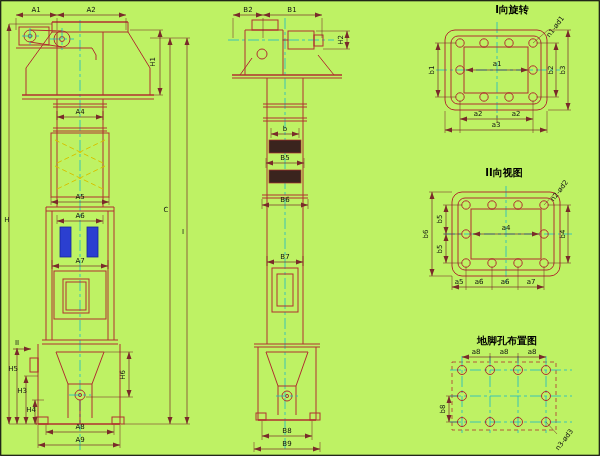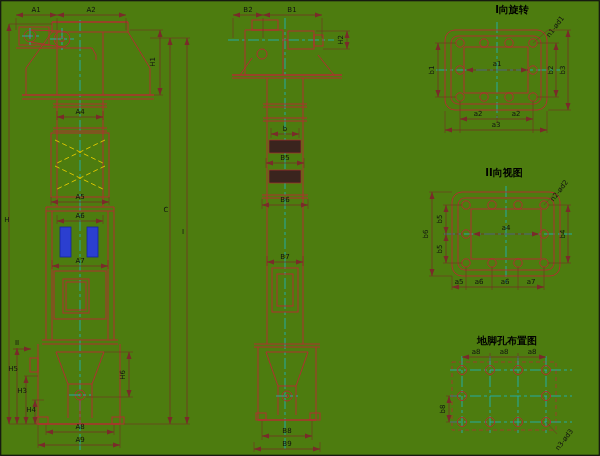--- a/index.html
+++ b/index.html
@@ -1,16 +1,16 @@
 <!DOCTYPE html>
 <html style="--part_line: #b03030; --centerline: #1ab8c8; --dim_line: #7a2a2a; --dim_text: #111111; --aux_yellow: #d6c300; --bucket_blue: #2b3fd0; --dark_fill: #3a241e;"><head>
 <meta charset="utf-8">
 <style>
   html,body{margin:0;padding:0;background:#ffffff;}
-  .sheet{width:600px;height:456px;position:relative;background:#4d7c0f;overflow:hidden;}
+  .sheet{width:600px;height:456px;position:relative;background:#bef264;overflow:hidden;}
   svg{display:block;}
   .frame{stroke:#111;stroke-width:1.2;fill:none;}
   .p {stroke:var(--part_line,#b03030);stroke-width:1;fill:none;}
   .p2{stroke:var(--part_line,#b03030);stroke-width:1.7;fill:none;}
   .cl{stroke:var(--centerline,#1ab8c8);stroke-width:.8;fill:none;stroke-dasharray:11 3 3 3;}
   .dim{stroke:var(--dim_line,#7a2a2a);stroke-width:.7;fill:none;}
   .ext{stroke:var(--dim_line,#7a2a2a);stroke-width:.55;fill:none;}
   .dt{fill:var(--dim_text,#111);font:7px "DejaVu Sans",sans-serif;text-anchor:middle;}
   .ttl{fill:#000;font:700 10px "DejaVu Sans",sans-serif;text-anchor:middle;}
   .yl{stroke:var(--aux_yellow,#d6c300);stroke-width:1;stroke-dasharray:5 3;fill:none;}

